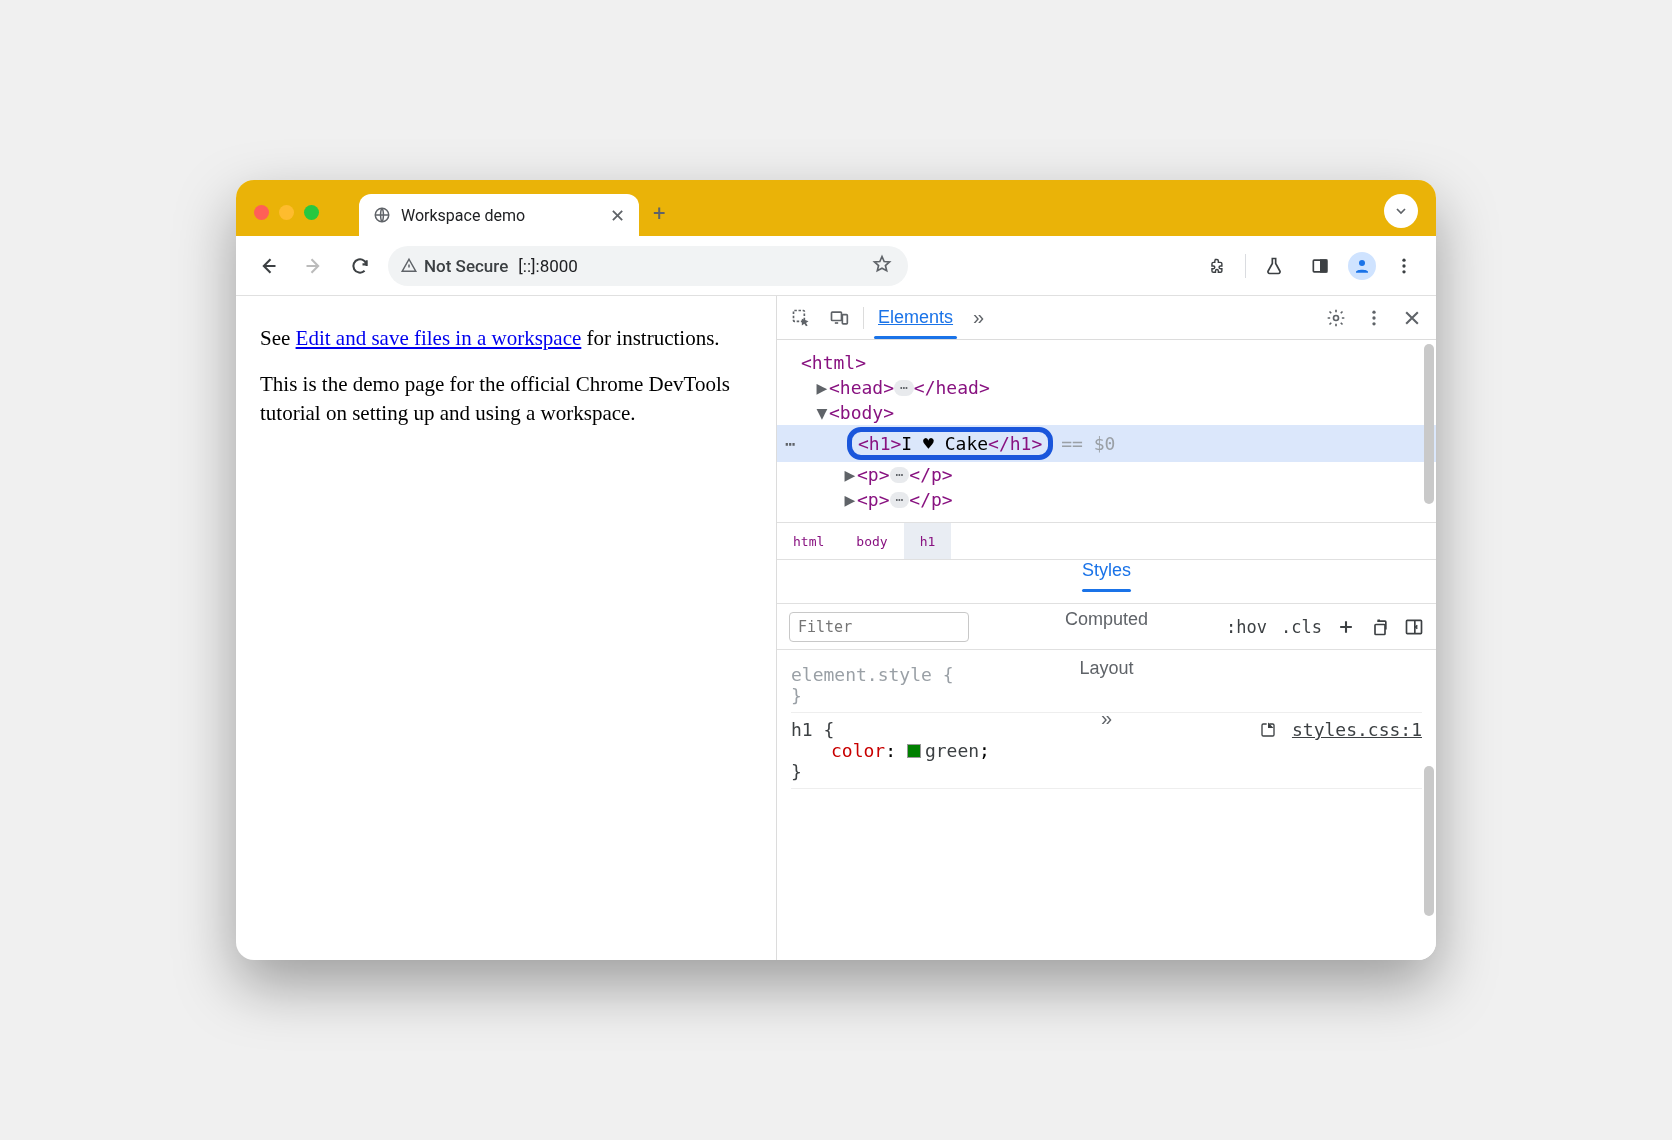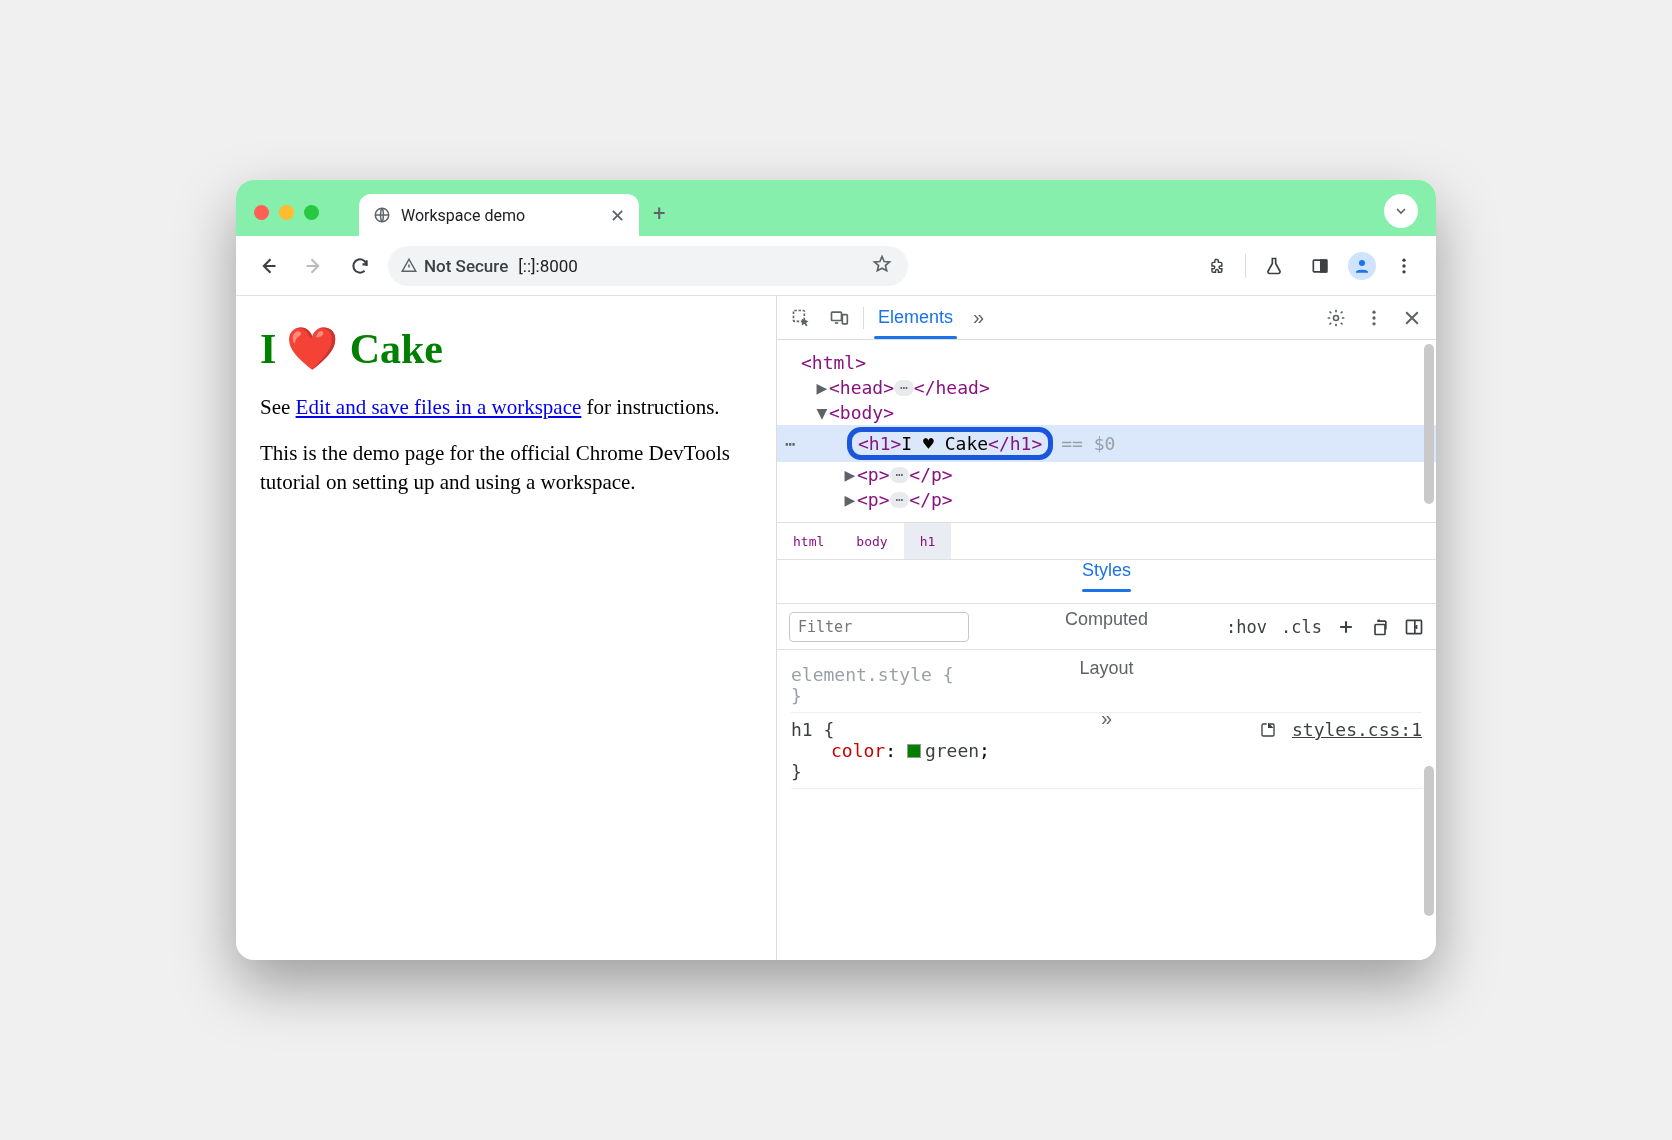--- a/index.html
+++ b/index.html
@@ -17,21 +17,21 @@
     background: #fff;
     border-radius: 18px;
     box-shadow: 0 25px 60px rgba(0,0,0,0.35);
     overflow: hidden;
     display: flex;
     flex-direction: column;
   }
   
   .tabstrip {
     height: 56px;
-    background: #86efac;
+    background: #eab308;
     display: flex;
     align-items: flex-end;
     padding: 0 10px;
     position: relative;
   }
   .traffic {
     display: flex;
     gap: 10px;
     align-items: center;
     padding: 0 10px 16px 8px;
@@ -142,21 +142,21 @@
     align-items:center;
     padding:0 10px;
     gap:10px;
   }
   .dt-ico{width:28px;height:28px;display:flex;align-items:center;justify-content:center;color:#5f6368;cursor:pointer;}
   .dt-ico svg{width:20px;height:20px;}
   .dt-sep{width:1px;height:22px;background:#dcdcdc;}
   .dt-tab{
     font-size:18px;color:#5f6368;padding:10px 4px;cursor:pointer;position:relative;
   }
-  .dt-tab.active{color:#1a73e8;}
+  .dt-tab.active{color:#1a73e8;text-decoration:underline;}
   .dt-tab.active::after{content:"";position:absolute;left:0;right:0;bottom:-1px;height:3px;background:#1a73e8;border-radius:2px;}
   .dt-more{font-size:20px;color:#5f6368;cursor:pointer;padding:0 6px;}
   .dt-right{margin-left:auto;display:flex;align-items:center;gap:10px;}
   
   .domtree{
     font-family: Menlo, Consolas, monospace;
     font-size:18px;
     padding:10px 0 10px 0;
     position:relative;
     overflow:auto;
@@ -300,21 +300,20 @@
             <circle cx="12" cy="12" r="2"></circle>
             <circle cx="12" cy="19" r="2"></circle>
           </svg>
       </div>
     </div>
   </div>
 
   <div class="content">
 
     <div class="page">
-      <h1>I ❤️ Cake</h1>
       <p>
         <span>See </span><a href="#">Edit and save files in a workspace</a><span> for instructions.</span>
       </p>
       <p>This is the demo page for the official Chrome DevTools tutorial on setting up and using a workspace.</p>
     </div>
 
     <div class="devtools">
 
       <div class="dt-toolbar">
         <div class="dt-ico">

